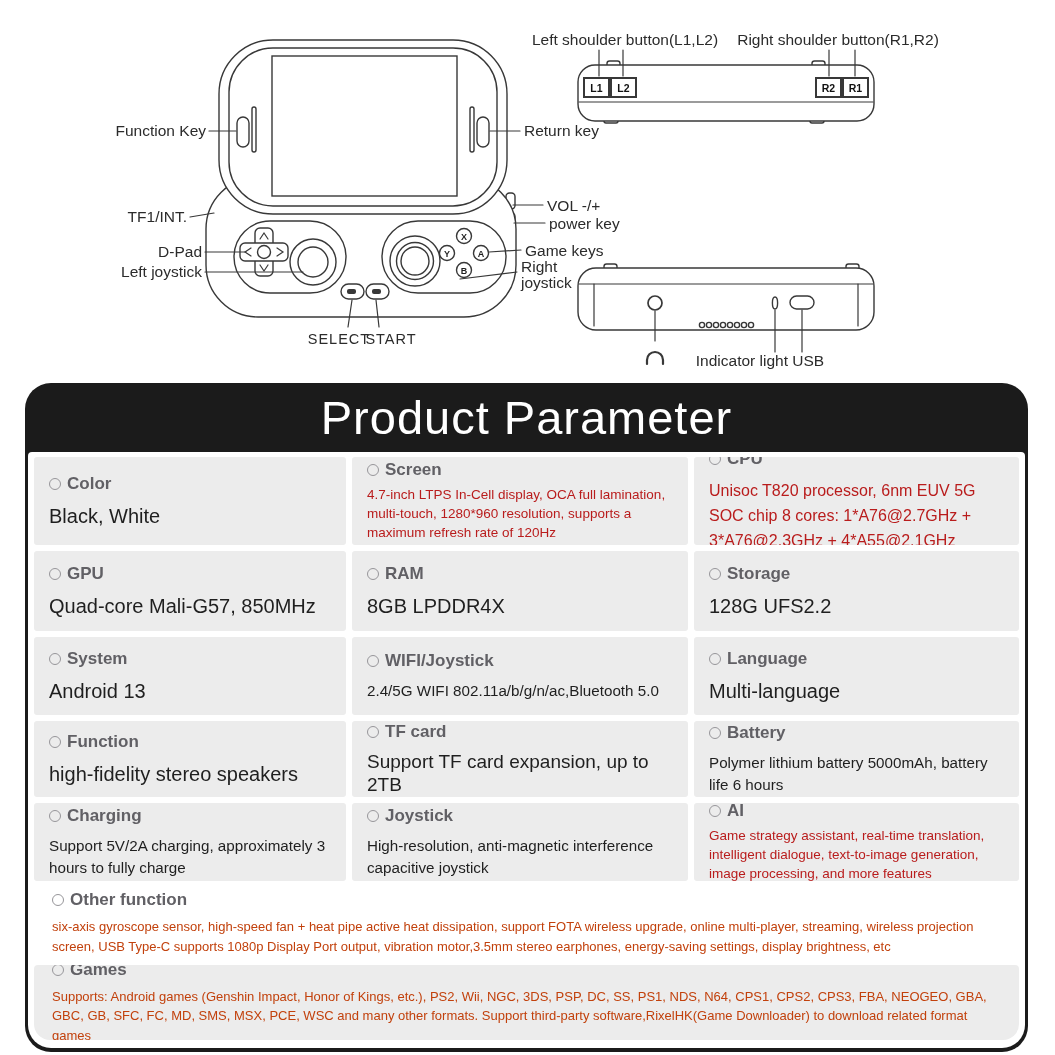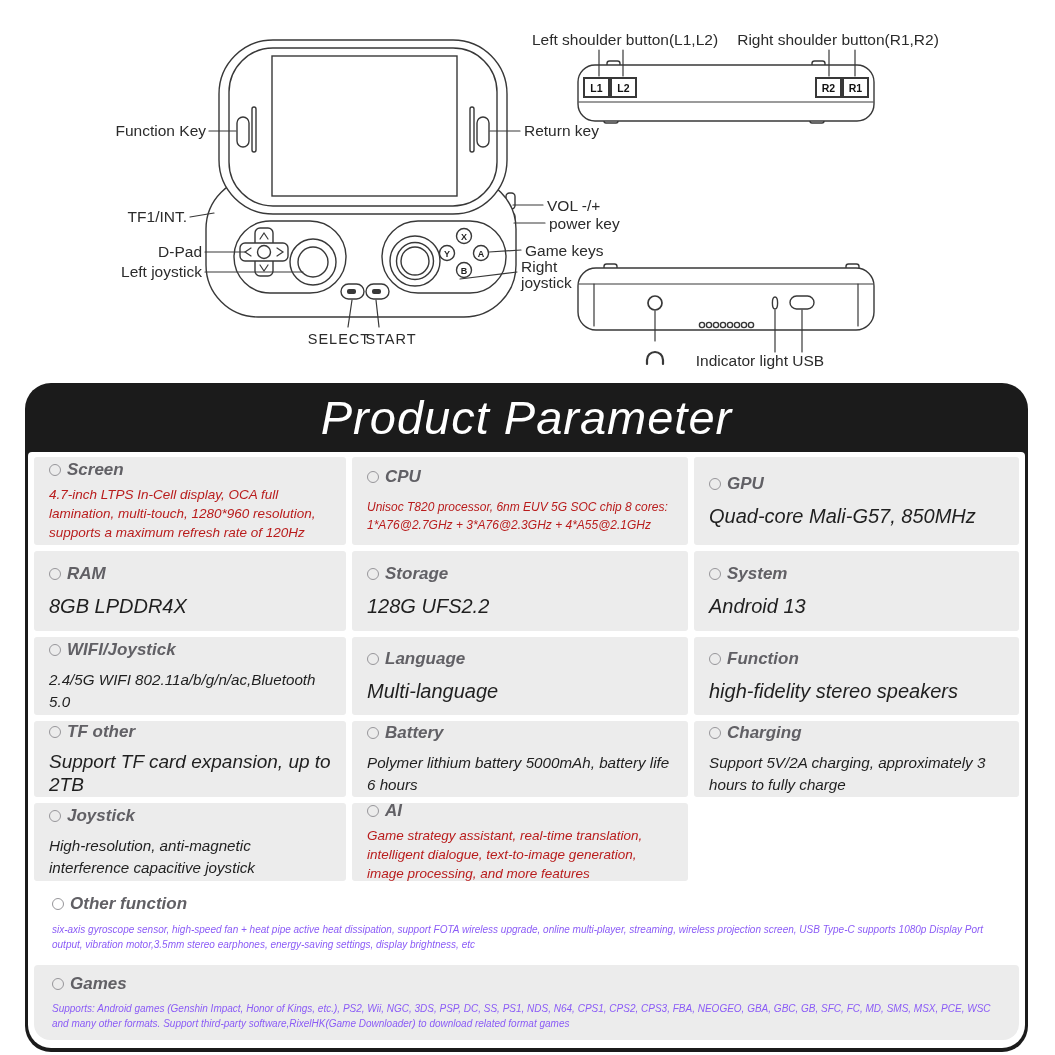--- a/index.html
+++ b/index.html
@@ -14,21 +14,21 @@
   .ln{stroke:#383838;stroke-width:1.4;fill:#ffffff;}
   .ln2{stroke:#383838;stroke-width:1.2;fill:none;stroke-linecap:round;}
   .lnf{stroke:none;fill:#383838;}
   .lbl{fill:#2b2b2b;font-size:15.5px;font-family:"Liberation Sans",sans-serif;}
   .lbl-s{fill:#2b2b2b;font-size:14.5px;letter-spacing:1px;font-family:"Liberation Sans",sans-serif;}
   .btn-letter{fill:#1e1e1e;font-size:9px;font-weight:bold;text-anchor:middle;font-family:"Liberation Sans",sans-serif;}
   .shoulder-letter{fill:#111;font-size:10.5px;font-weight:bold;text-anchor:middle;font-family:"Liberation Sans",sans-serif;}
   
   .panel{
     position:absolute;left:25px;top:383px;width:1003px;height:669px;
-    background:#1b1b1b;border-radius:26px;overflow:hidden;font-style:italic;
+    background:#1b1b1b;border-radius:26px;overflow:hidden;
   }
   .panel-header{height:69px;display:flex;align-items:center;justify-content:center;}
   .panel-header h1{
     margin:0;color:#ffffff;font-size:47px;font-weight:400;letter-spacing:1px;
     font-family:"Liberation Sans",sans-serif;
   }
   .panel-body{
     position:absolute;left:3px;right:3px;top:69px;bottom:4px;
     background:#ffffff;border-radius:4px 4px 23px 23px;
     padding:5px 6px 8px 6px;box-sizing:border-box;
@@ -51,21 +51,21 @@
     color:#616065;font-size:17px;font-weight:700;line-height:1.2;
   }
   .ring{
     width:12px;height:12px;border:1.6px solid #97969a;border-radius:50%;
     box-sizing:border-box;flex:0 0 auto;
   }
   .cell-value{color:#1f1f1f;}
   .v-big{font-size:20px;margin-top:9px;line-height:1.2;}
   .v-med{font-size:15.2px;margin-top:9px;line-height:1.4;}
   .v-small{font-size:13.5px;margin-top:6px;line-height:1.38;color:#b91c1c;}
-  .v-wide{font-size:10px;margin-top:7px;line-height:1.5;color:#8b5cf6;}
+  .v-wide{font-size:13px;margin-top:7px;line-height:1.5;color:#c2410c;}
 </style>
 </head>
 <body>
 
 <div class="diagram">
 <svg width="1055" height="378" viewBox="0 0 1055 378">
 
   <g>
 
     <rect class="ln" x="506" y="193" width="9" height="16" rx="3.5"></rect>
@@ -208,30 +208,37 @@
 
 <div class="panel">
   <div class="panel-header">
     <h1>Product Parameter</h1>
   </div>
   <div class="panel-body">
 
     <div class="cell">
       <div class="cell-label">
           <span class="ring"></span>
+          <span>Color</span>
+        </div>
+      <div class="cell-value v-big">Black, White</div>
+    </div>
+    <div class="cell">
+      <div class="cell-label">
+          <span class="ring"></span>
           <span>Screen</span>
         </div>
       <div class="cell-value v-small">4.7-inch LTPS In-Cell display, OCA full lamination, multi-touch, 1280*960 resolution, supports a maximum refresh rate of 120Hz</div>
     </div>
     <div class="cell">
       <div class="cell-label">
           <span class="ring"></span>
           <span>CPU</span>
         </div>
-      <div class="cell-value v-small" style="font-size:12px;margin-top:10px;line-height:1.55;">Unisoc T820 processor, 6nm EUV 5G SOC chip 8 cores: 1*A76@2.7GHz + 3*A76@2.3GHz + 4*A55@2.1GHz</div>
+      <div class="cell-value v-small" style="font-size:16px;margin-top:10px;line-height:1.55;">Unisoc T820 processor, 6nm EUV 5G SOC chip 8 cores: 1*A76@2.7GHz + 3*A76@2.3GHz + 4*A55@2.1GHz</div>
     </div>
 
     <div class="cell">
       <div class="cell-label">
           <span class="ring"></span>
           <span>GPU</span>
         </div>
       <div class="cell-value v-big">Quad-core Mali-G57, 850MHz</div>
     </div>
     <div class="cell">
@@ -274,21 +281,21 @@
     <div class="cell">
       <div class="cell-label">
           <span class="ring"></span>
           <span>Function</span>
         </div>
       <div class="cell-value v-big">high-fidelity stereo speakers</div>
     </div>
     <div class="cell">
       <div class="cell-label">
           <span class="ring"></span>
-          <span>TF other</span>
+          <span>TF card</span>
         </div>
       <div class="cell-value v-big" style="font-size:19px;">Support TF card expansion, up to 2TB</div>
     </div>
     <div class="cell">
       <div class="cell-label">
           <span class="ring"></span>
           <span>Battery</span>
         </div>
       <div class="cell-value v-med" style="">Polymer lithium battery 5000mAh, battery life 6 hours</div>
     </div>

